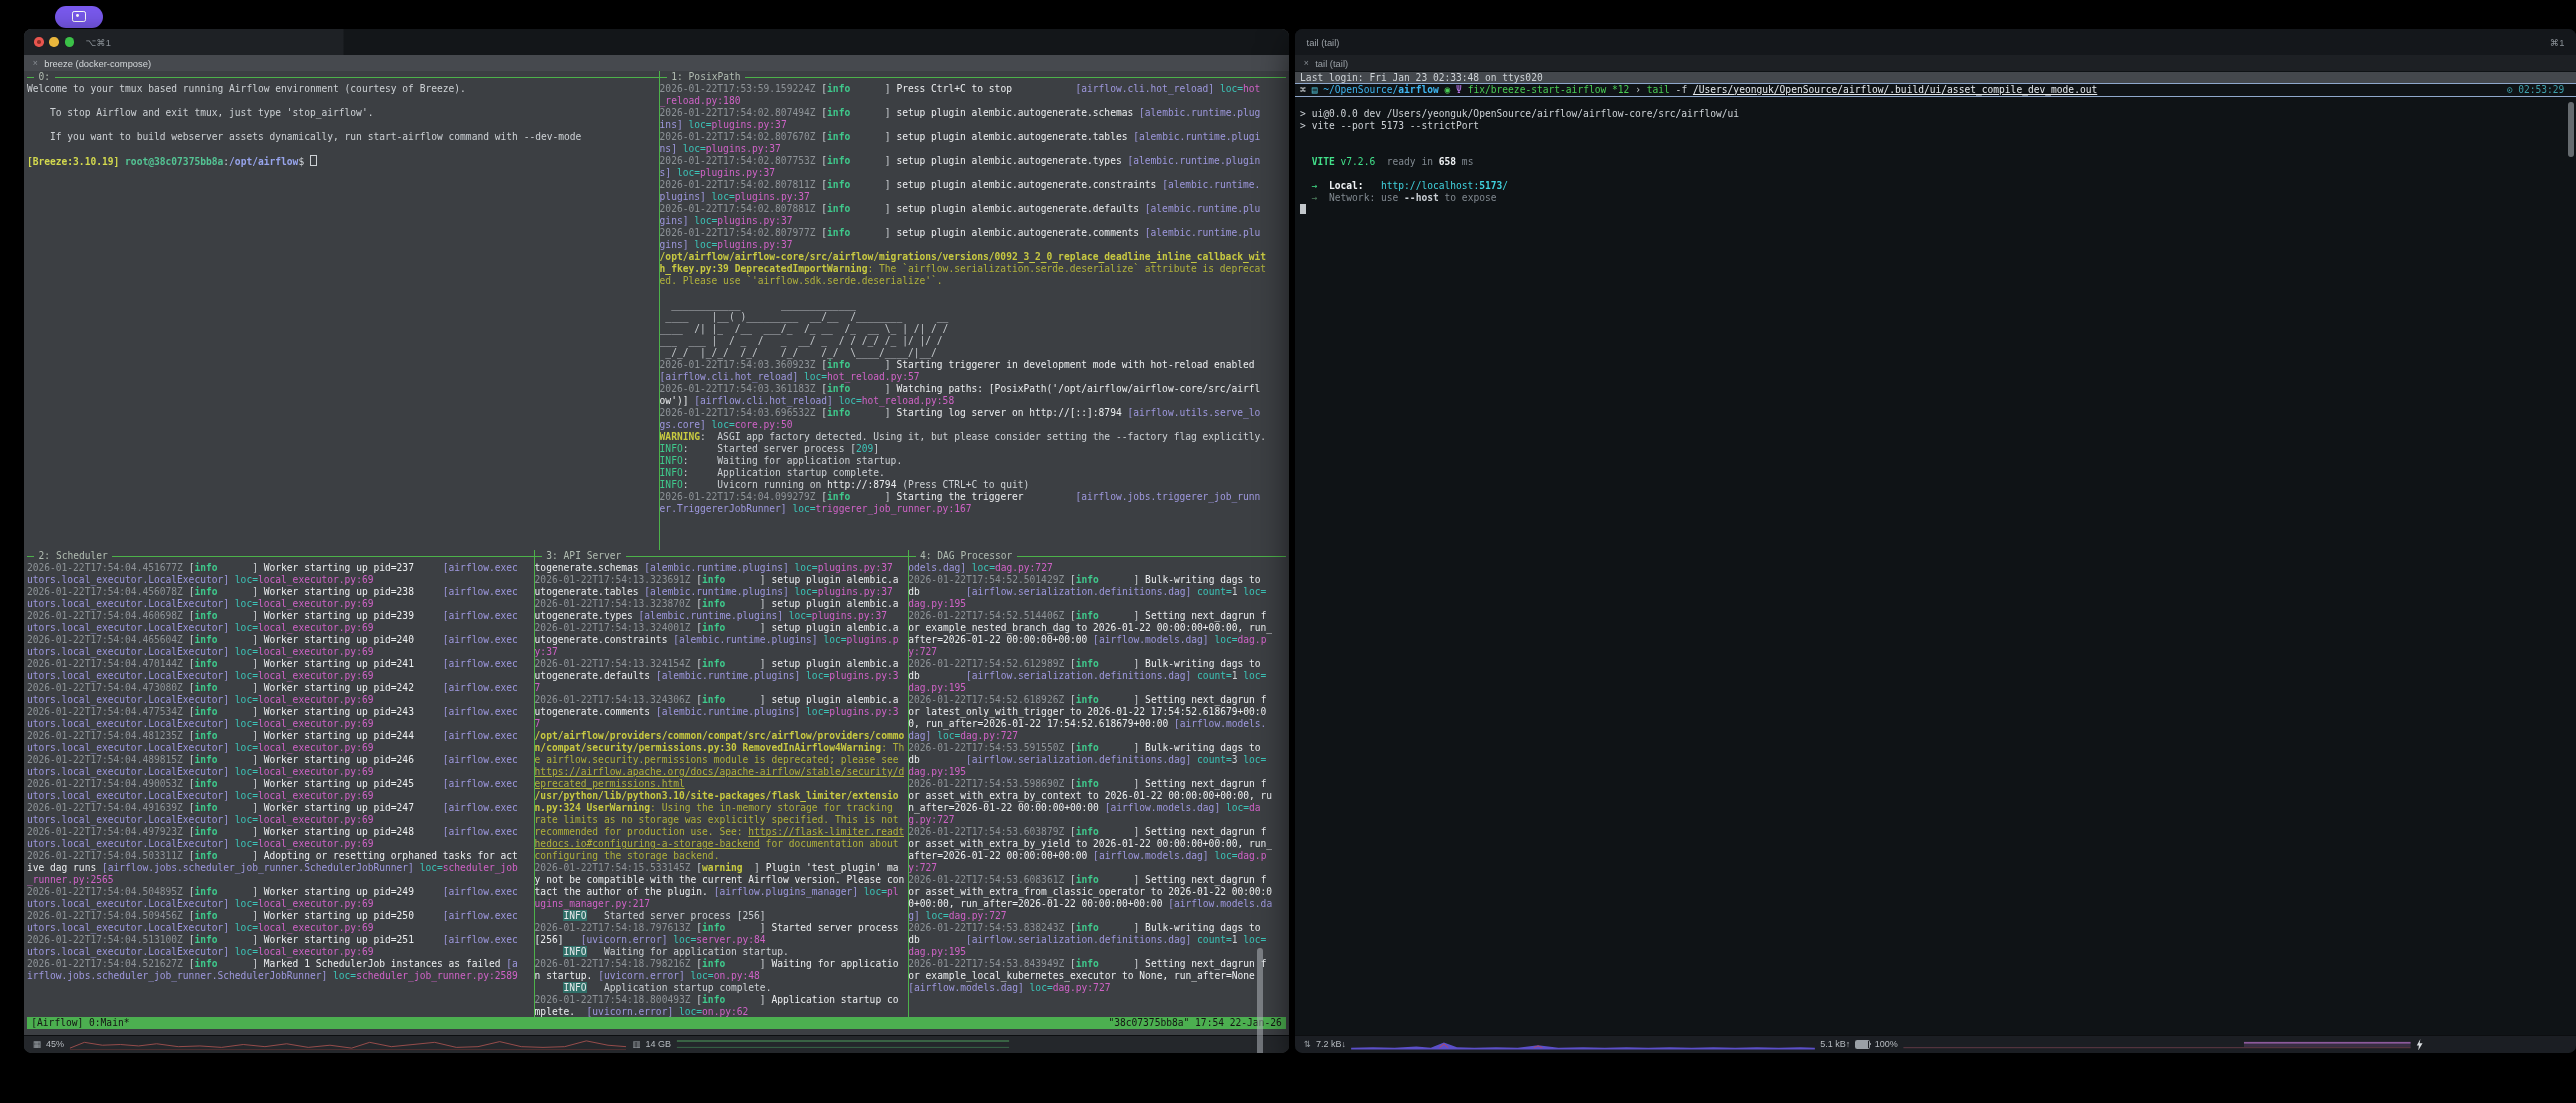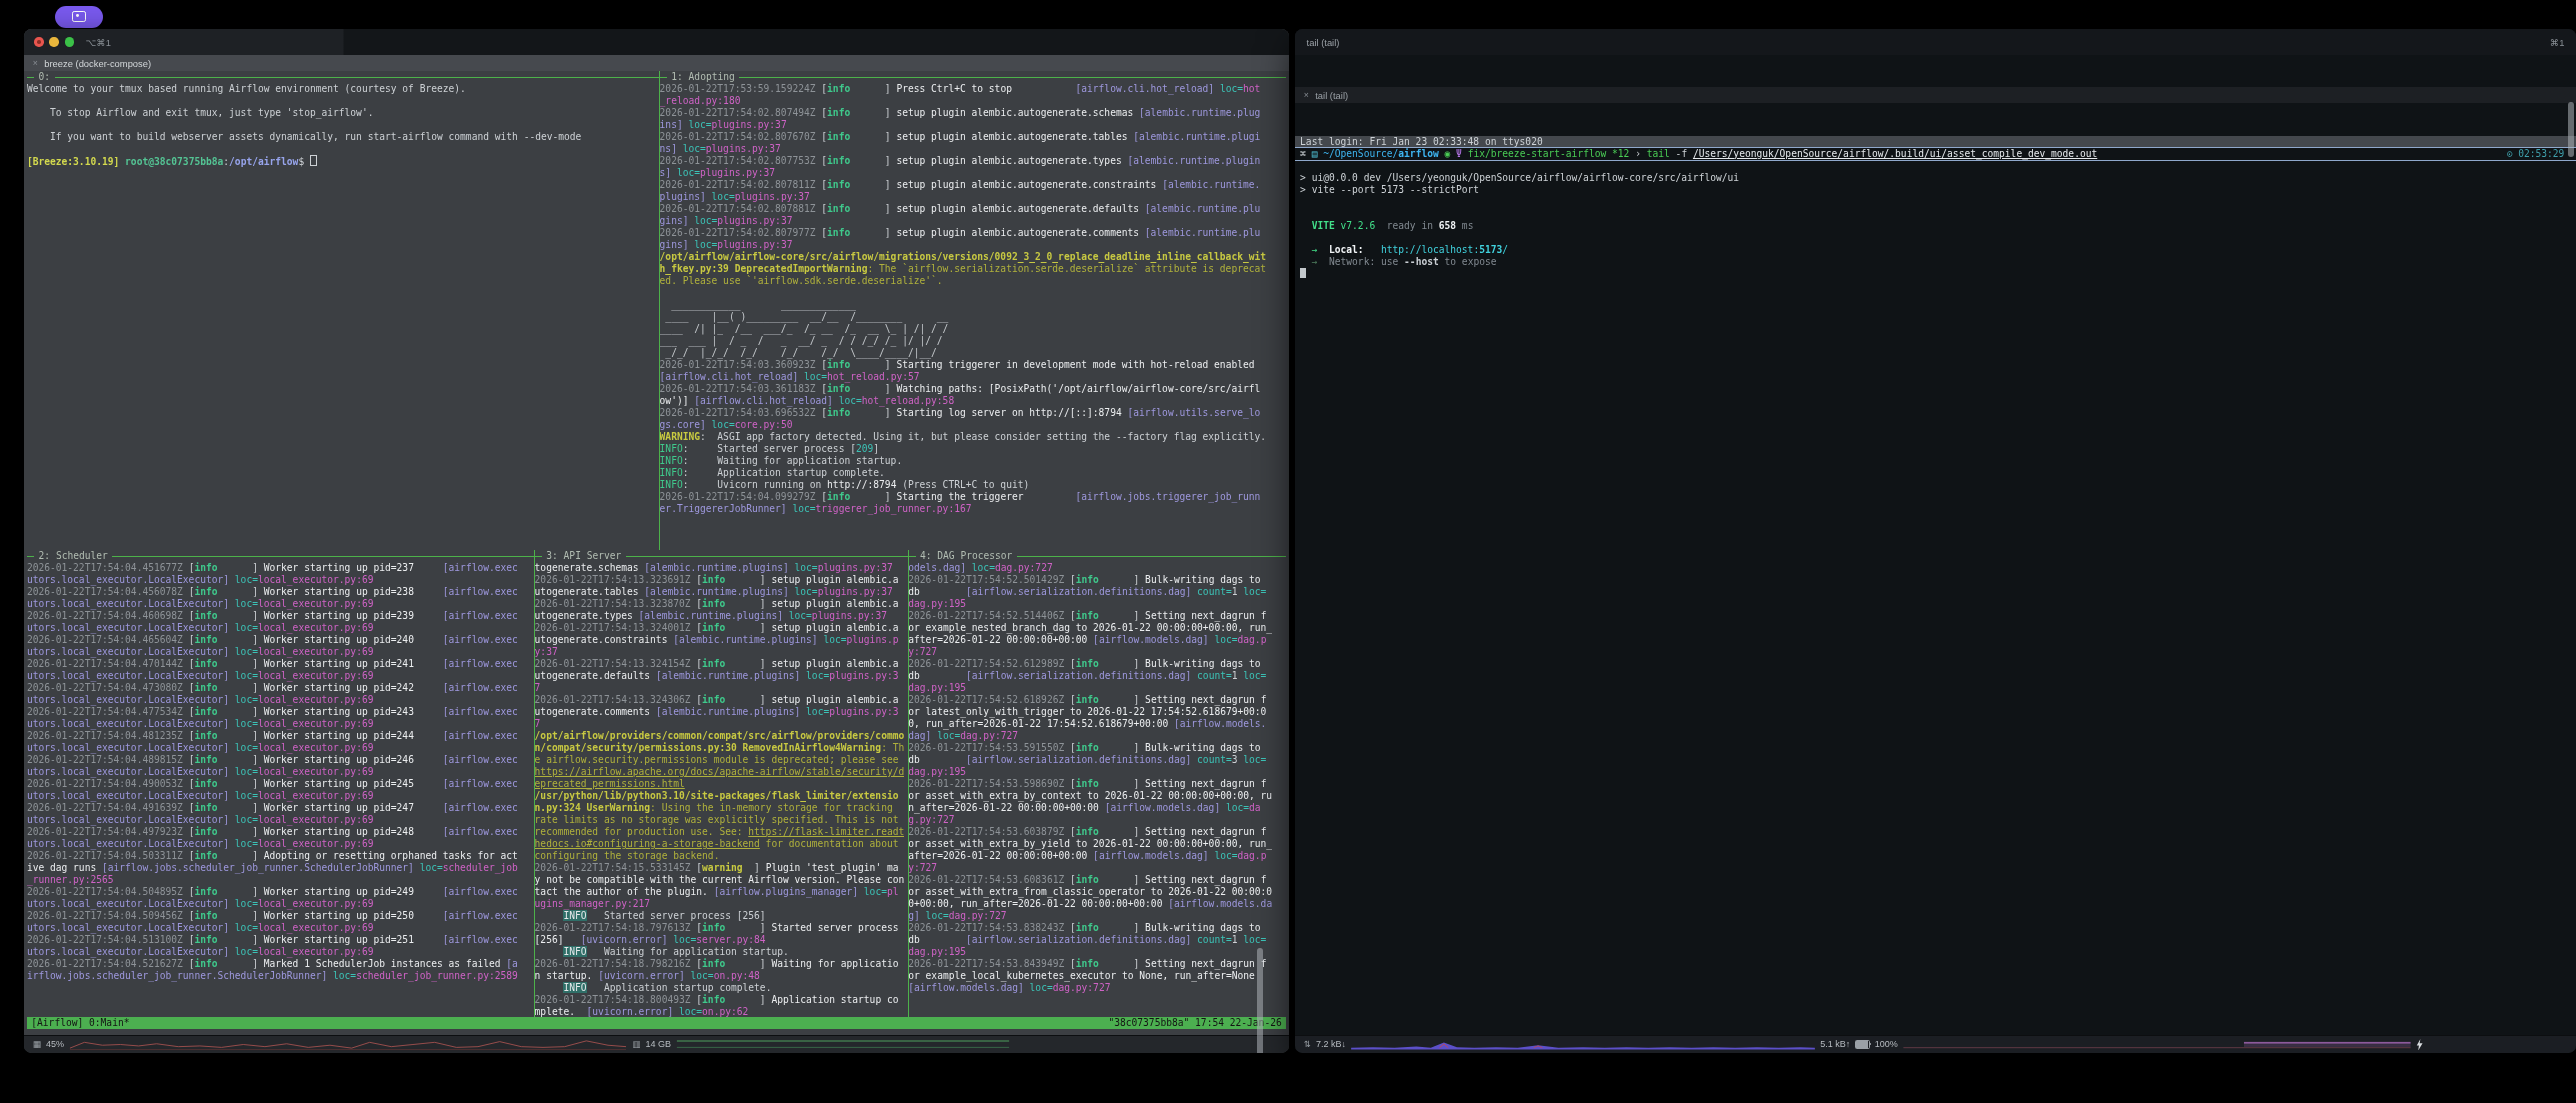--- a/index.html
+++ b/index.html
@@ -7,21 +7,21 @@
           font-family:"DejaVu Sans Mono",monospace;}
   
   .menupill{position:absolute;left:55px;top:5.8px;width:48px;height:22px;background:#7a5af0;
             border-radius:11px;display:flex;align-items:center;justify-content:center;}
   .pill-icon{width:12.3px;height:9.4px;border:1.5px solid #fff;border-radius:2.2px;position:relative;display:block;}
   .pill-icon::after{content:"";position:absolute;left:3.6px;top:2.2px;width:2.9px;height:2.9px;background:#fff;border-radius:50%;}
   
   .win{position:absolute;top:29px;height:1024px;border-radius:7.3px;display:flex;flex-direction:column;
        box-shadow:0 13px 36px rgba(0,0,0,.75);overflow:hidden;}
   .winL{left:24px;width:1265px;background:#3c3f43;}
-  .winR{left:1295px;width:1281px;background:#0f1316;gap:32px;}
+  .winR{left:1295px;width:1281px;background:#0f1316;}
   .tbar{height:26px;display:flex;align-items:center;flex:0 0 auto;
         font-family:"Liberation Sans","DejaVu Sans",sans-serif;font-size:9.4px;color:#9aa0a6;}
   .tbarL{background:linear-gradient(to right,#1e2125 0,#1e2125 319px,#131619 320px);padding:0 10.2px;}
   .tbarR{background:#14171b;padding:0 11.6px;}
   .lights{display:flex;gap:5.8px;align-items:center;margin-right:11.6px;}
   .tl{width:9.4px;height:9.4px;border-radius:50%;display:inline-block;position:relative;}
   .tl.red{background:#e8554e;}
   .tl.red::after{content:"";position:absolute;left:2.9px;top:2.9px;width:3.6px;height:3.6px;border-radius:50%;background:#8c2e26;}
   .tl.yel{background:#e9b63c;}
   .tl.grn{background:#3bc148;}
@@ -144,21 +144,21 @@
               <div class="ln">&nbsp;</div>
               <div class="ln"><span class="s-p">    If you want to build webserver assets dynamically, run start-airflow command with --dev-mode</span></div>
               <div class="ln">&nbsp;</div>
               <div class="ln"><span class="s-y">[Breeze:3.10.19]</span><span class="s-p"> </span><span class="s-g2">root@38c07375bb8a</span><span class="s-p">:</span><span class="s-b2">/opt/airflow</span><span class="s-p">$ </span><span class="s-curh"></span></div>
             </div>
         </div>
         <div class="vbd"></div>
         <div class="pane p1">
           <div class="ptitle">
             <span class="tln w12"></span>
-              <span class="tlabel">1: Adopting</span>
+              <span class="tlabel">1: PosixPath</span>
               <span class="tln fx"></span>
           </div>
           <div class="plines">
               <div class="ln"><span class="s-t">2026-01-22T17:53:59.159224Z </span><span class="s-p">[</span><span class="s-i">info</span><span class="s-p">      ] </span><span class="s-m">Press Ctrl+C to stop           </span><span class="s-l">[airflow.cli.hot_reload]</span><span class="s-p"> </span><span class="s-k">loc=</span><span class="s-v">hot_reload.py:180</span></div>
               <div class="ln"><span class="s-t">2026-01-22T17:54:02.807494Z </span><span class="s-p">[</span><span class="s-i">info</span><span class="s-p">      ] </span><span class="s-m">setup plugin alembic.autogenerate.schemas</span><span class="s-p"> </span><span class="s-l">[alembic.runtime.plugins]</span><span class="s-p"> </span><span class="s-k">loc=</span><span class="s-v">plugins.py:37</span></div>
               <div class="ln"><span class="s-t">2026-01-22T17:54:02.807670Z </span><span class="s-p">[</span><span class="s-i">info</span><span class="s-p">      ] </span><span class="s-m">setup plugin alembic.autogenerate.tables</span><span class="s-p"> </span><span class="s-l">[alembic.runtime.plugins]</span><span class="s-p"> </span><span class="s-k">loc=</span><span class="s-v">plugins.py:37</span></div>
               <div class="ln"><span class="s-t">2026-01-22T17:54:02.807753Z </span><span class="s-p">[</span><span class="s-i">info</span><span class="s-p">      ] </span><span class="s-m">setup plugin alembic.autogenerate.types</span><span class="s-p"> </span><span class="s-l">[alembic.runtime.plugins]</span><span class="s-p"> </span><span class="s-k">loc=</span><span class="s-v">plugins.py:37</span></div>
               <div class="ln"><span class="s-t">2026-01-22T17:54:02.807811Z </span><span class="s-p">[</span><span class="s-i">info</span><span class="s-p">      ] </span><span class="s-m">setup plugin alembic.autogenerate.constraints</span><span class="s-p"> </span><span class="s-l">[alembic.runtime.plugins]</span><span class="s-p"> </span><span class="s-k">loc=</span><span class="s-v">plugins.py:37</span></div>
               <div class="ln"><span class="s-t">2026-01-22T17:54:02.807881Z </span><span class="s-p">[</span><span class="s-i">info</span><span class="s-p">      ] </span><span class="s-m">setup plugin alembic.autogenerate.defaults</span><span class="s-p"> </span><span class="s-l">[alembic.runtime.plugins]</span><span class="s-p"> </span><span class="s-k">loc=</span><span class="s-v">plugins.py:37</span></div>
               <div class="ln"><span class="s-t">2026-01-22T17:54:02.807977Z </span><span class="s-p">[</span><span class="s-i">info</span><span class="s-p">      ] </span><span class="s-m">setup plugin alembic.autogenerate.comments</span><span class="s-p"> </span><span class="s-l">[alembic.runtime.plugins]</span><span class="s-p"> </span><span class="s-k">loc=</span><span class="s-v">plugins.py:37</span></div>

